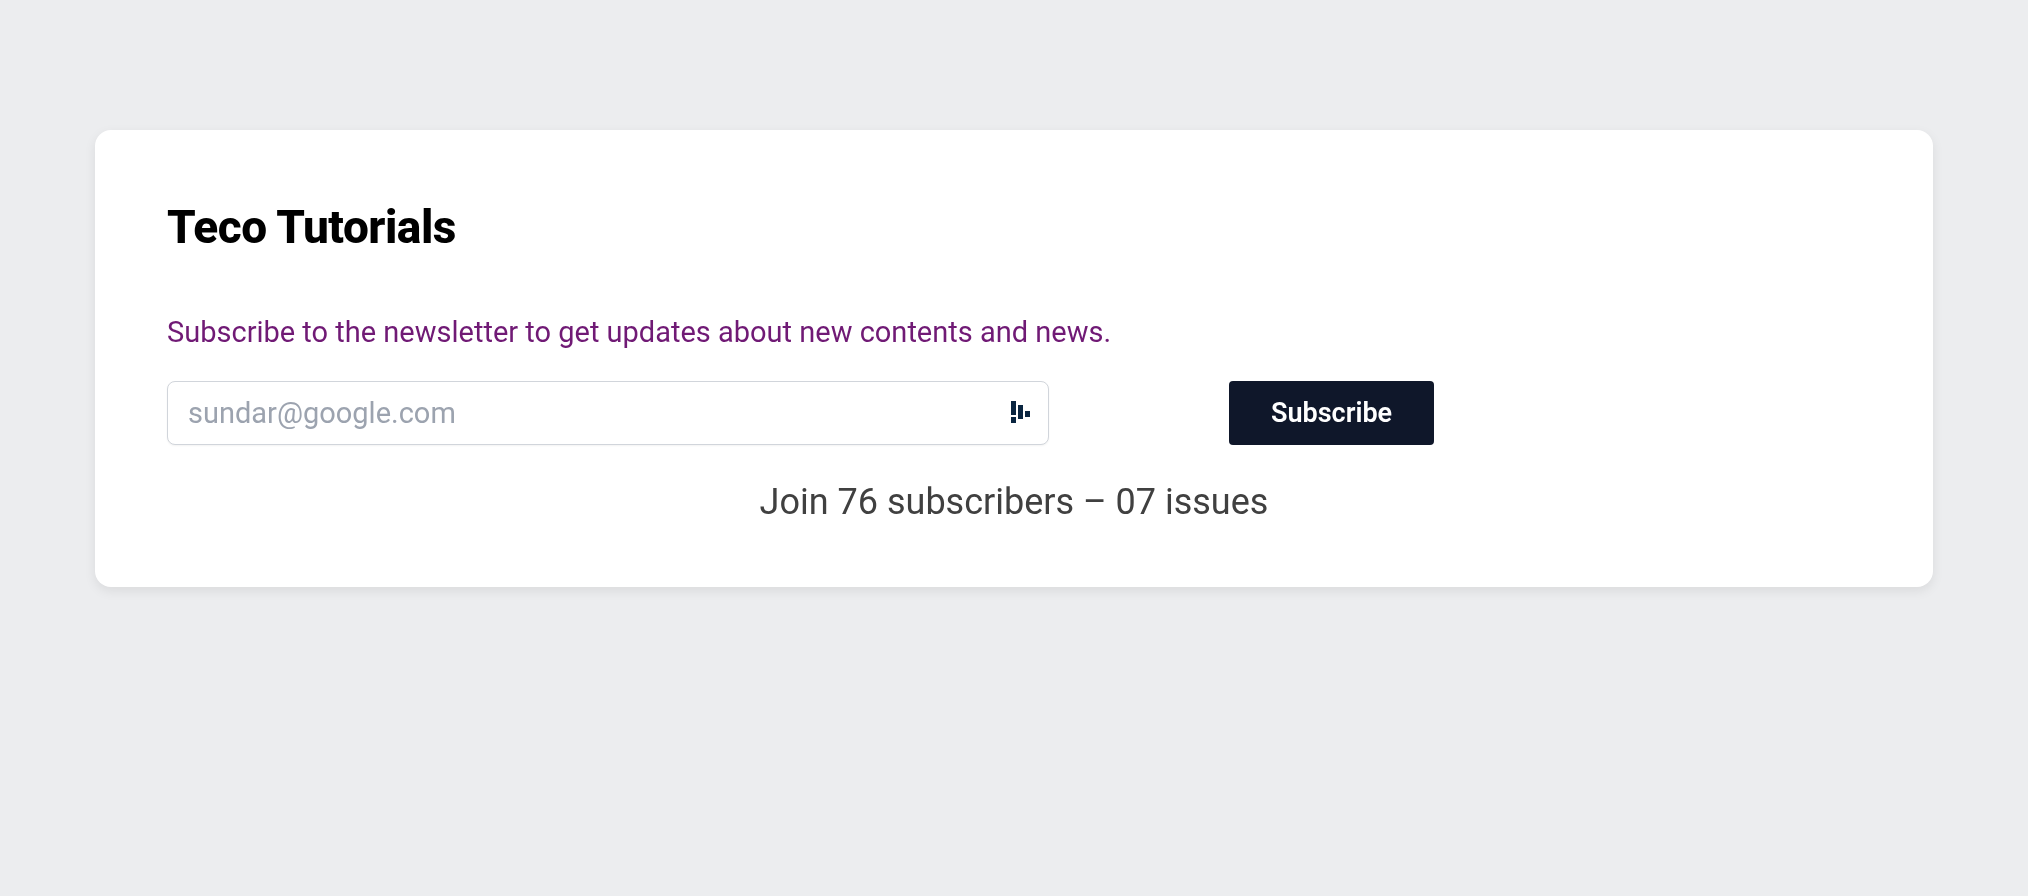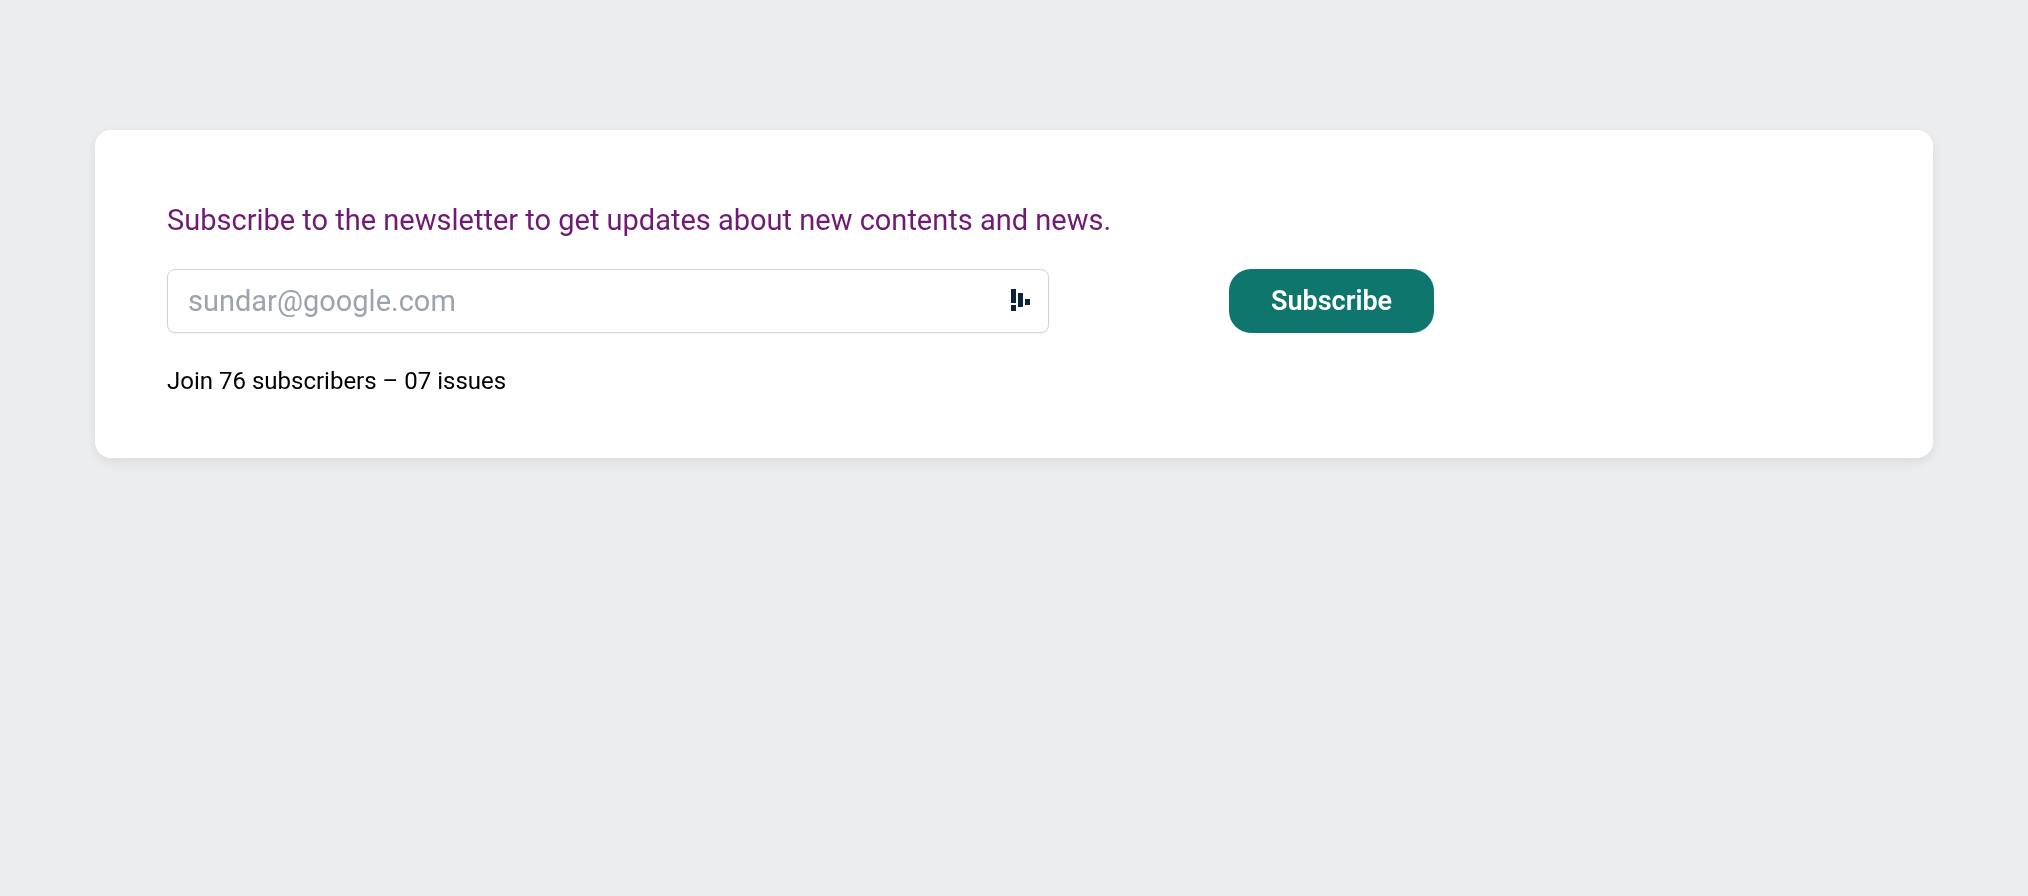--- a/index.html
+++ b/index.html
@@ -73,42 +73,44 @@
       position: absolute;
       right: 18px;
       top: 50%;
       transform: translateY(-50%);
       width: 20px;
       height: 24px;
       pointer-events: none;
     }
     
     .subscribe-button {
-      background-color: #0f766e;
+      background-color: #0f172a;
       color: #ffffff;
       border: none;
-      border-radius: 22px;
+      border-radius: 4px;
       padding: 0 42px;
       height: 64px;
       font-size: 27px;
       font-weight: 600;
       cursor: pointer;
       font-family: inherit;
     }
     
     .stats {
-      font-size: 24px;
-      color: #000000;
+      font-size: 36px;
+      color: #404040;
       line-height: 1.4;
+      text-align: center;
     }
   </style>
 </head>
 <body>
 
 <div class="card">
+  <h1 class="title">Teco Tutorials</h1>
 
   <p class="description">Subscribe to the newsletter to get updates about new contents and news.</p>
 
   <div class="form-row">
     <div class="input-wrapper">
       <input type="email" class="email-input" placeholder="sundar@google.com" style="">
       <span class="input-icon">
         <svg viewBox="0 0 20 24" fill="none" xmlns="http://www.w3.org/2000/svg">
           <rect x="0" y="0" width="5" height="14" fill="#0a2540"></rect>
           <rect x="7" y="4" width="5" height="14" fill="#0a2540"></rect>

